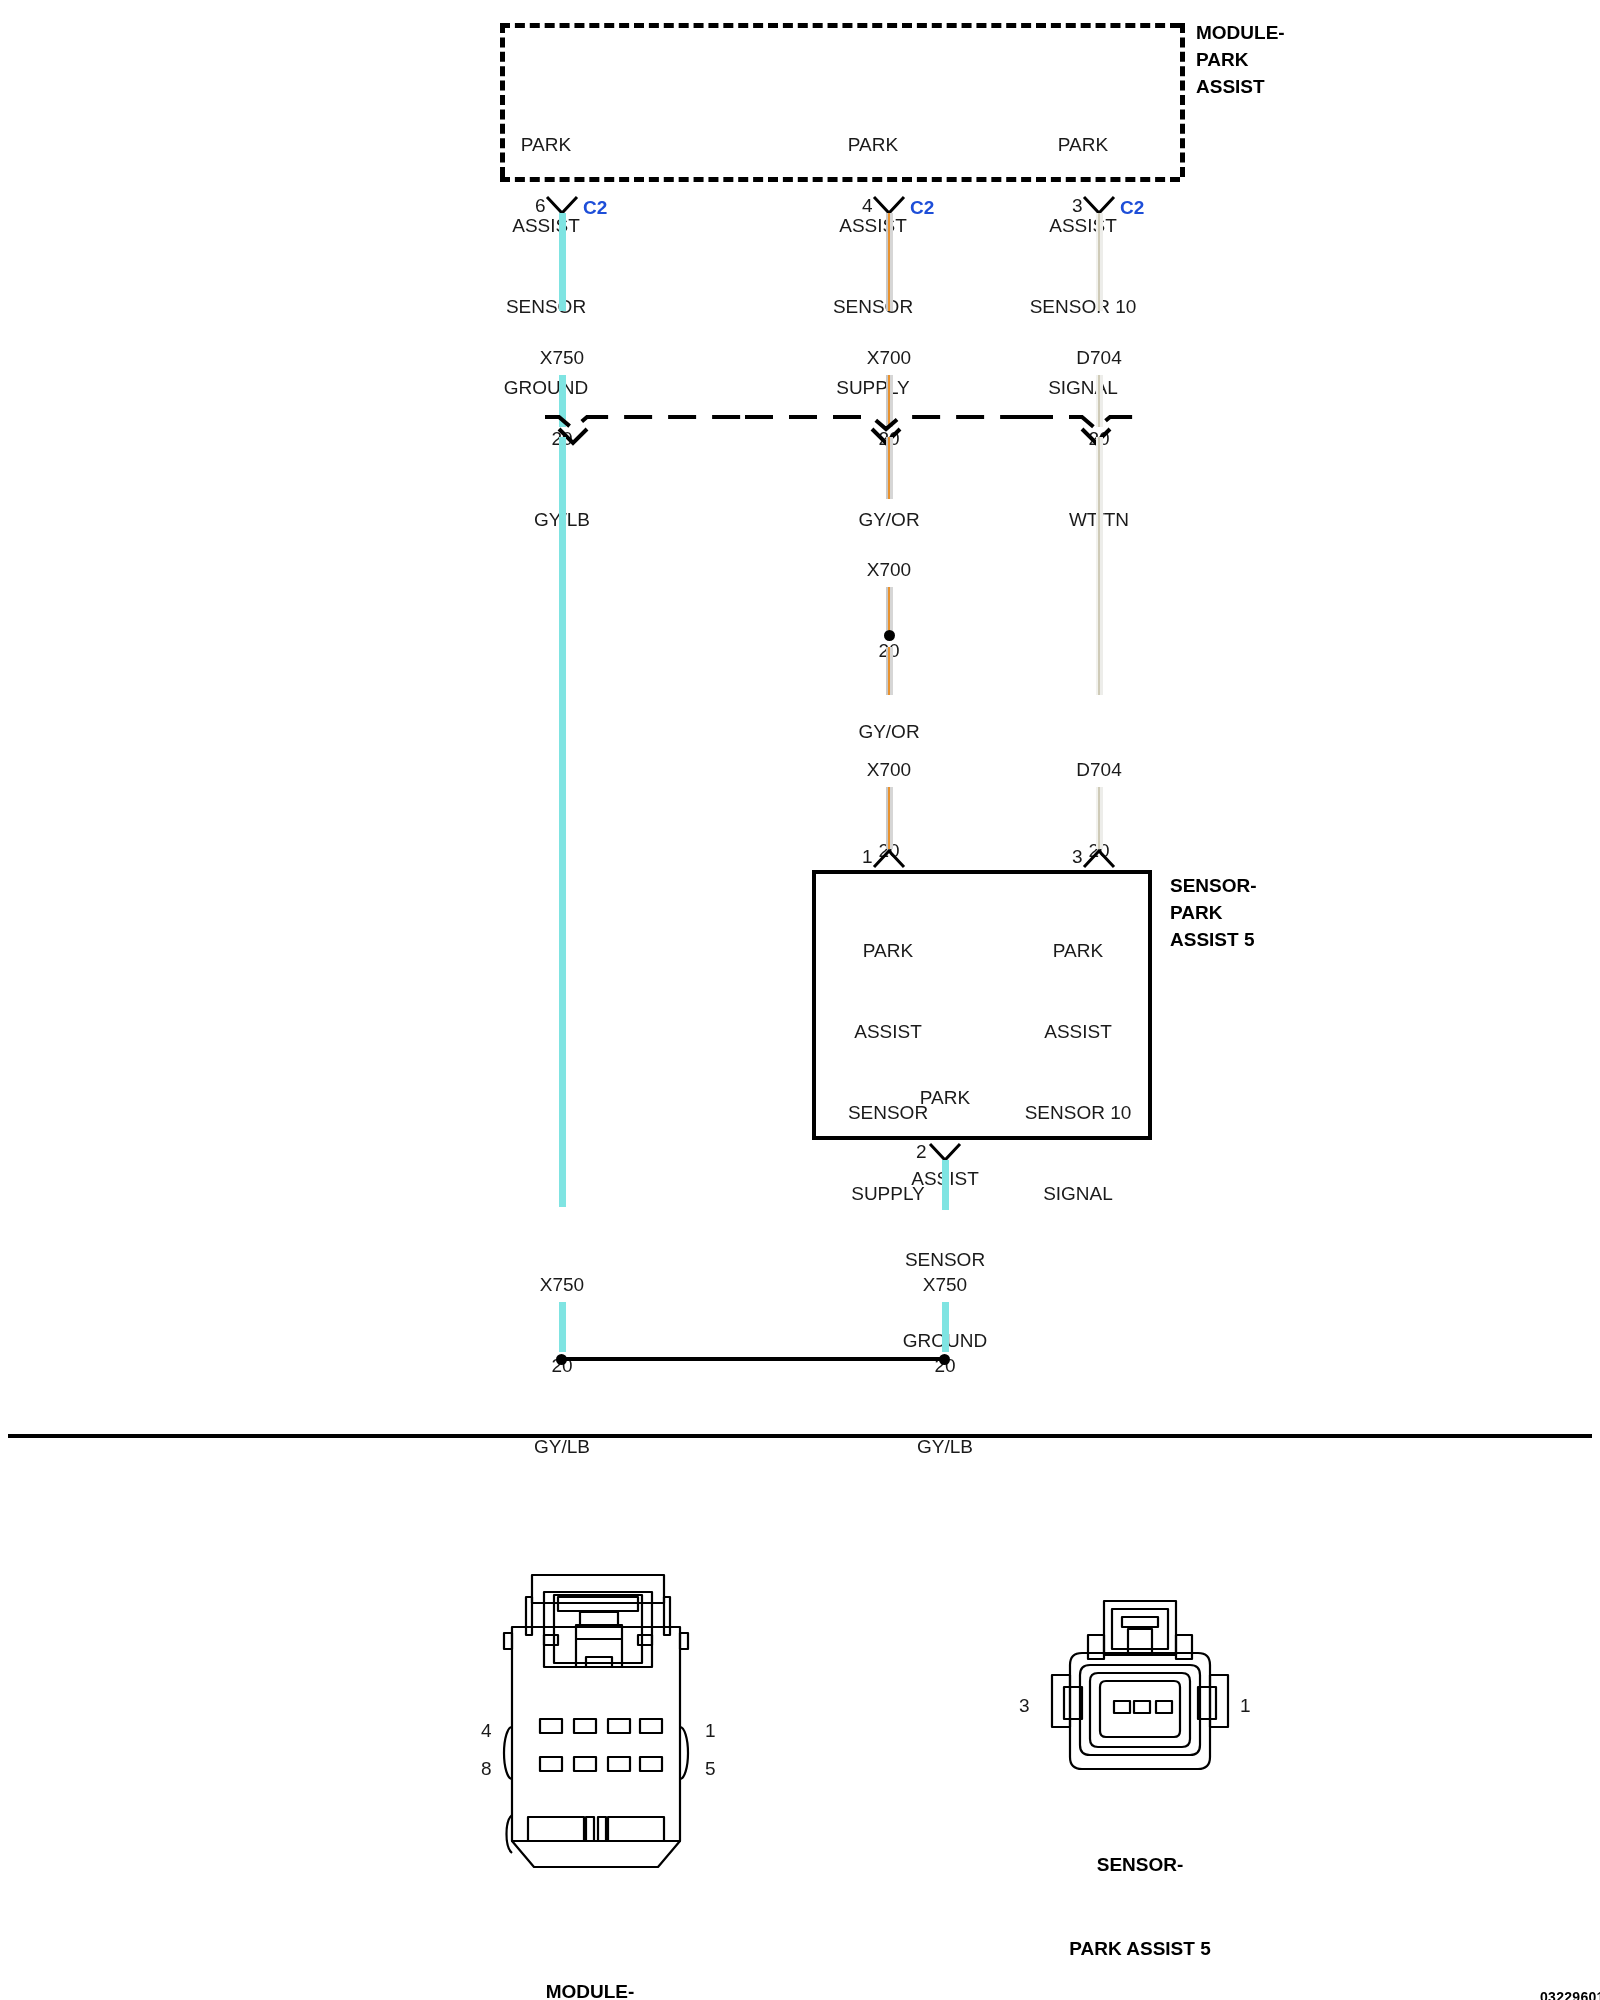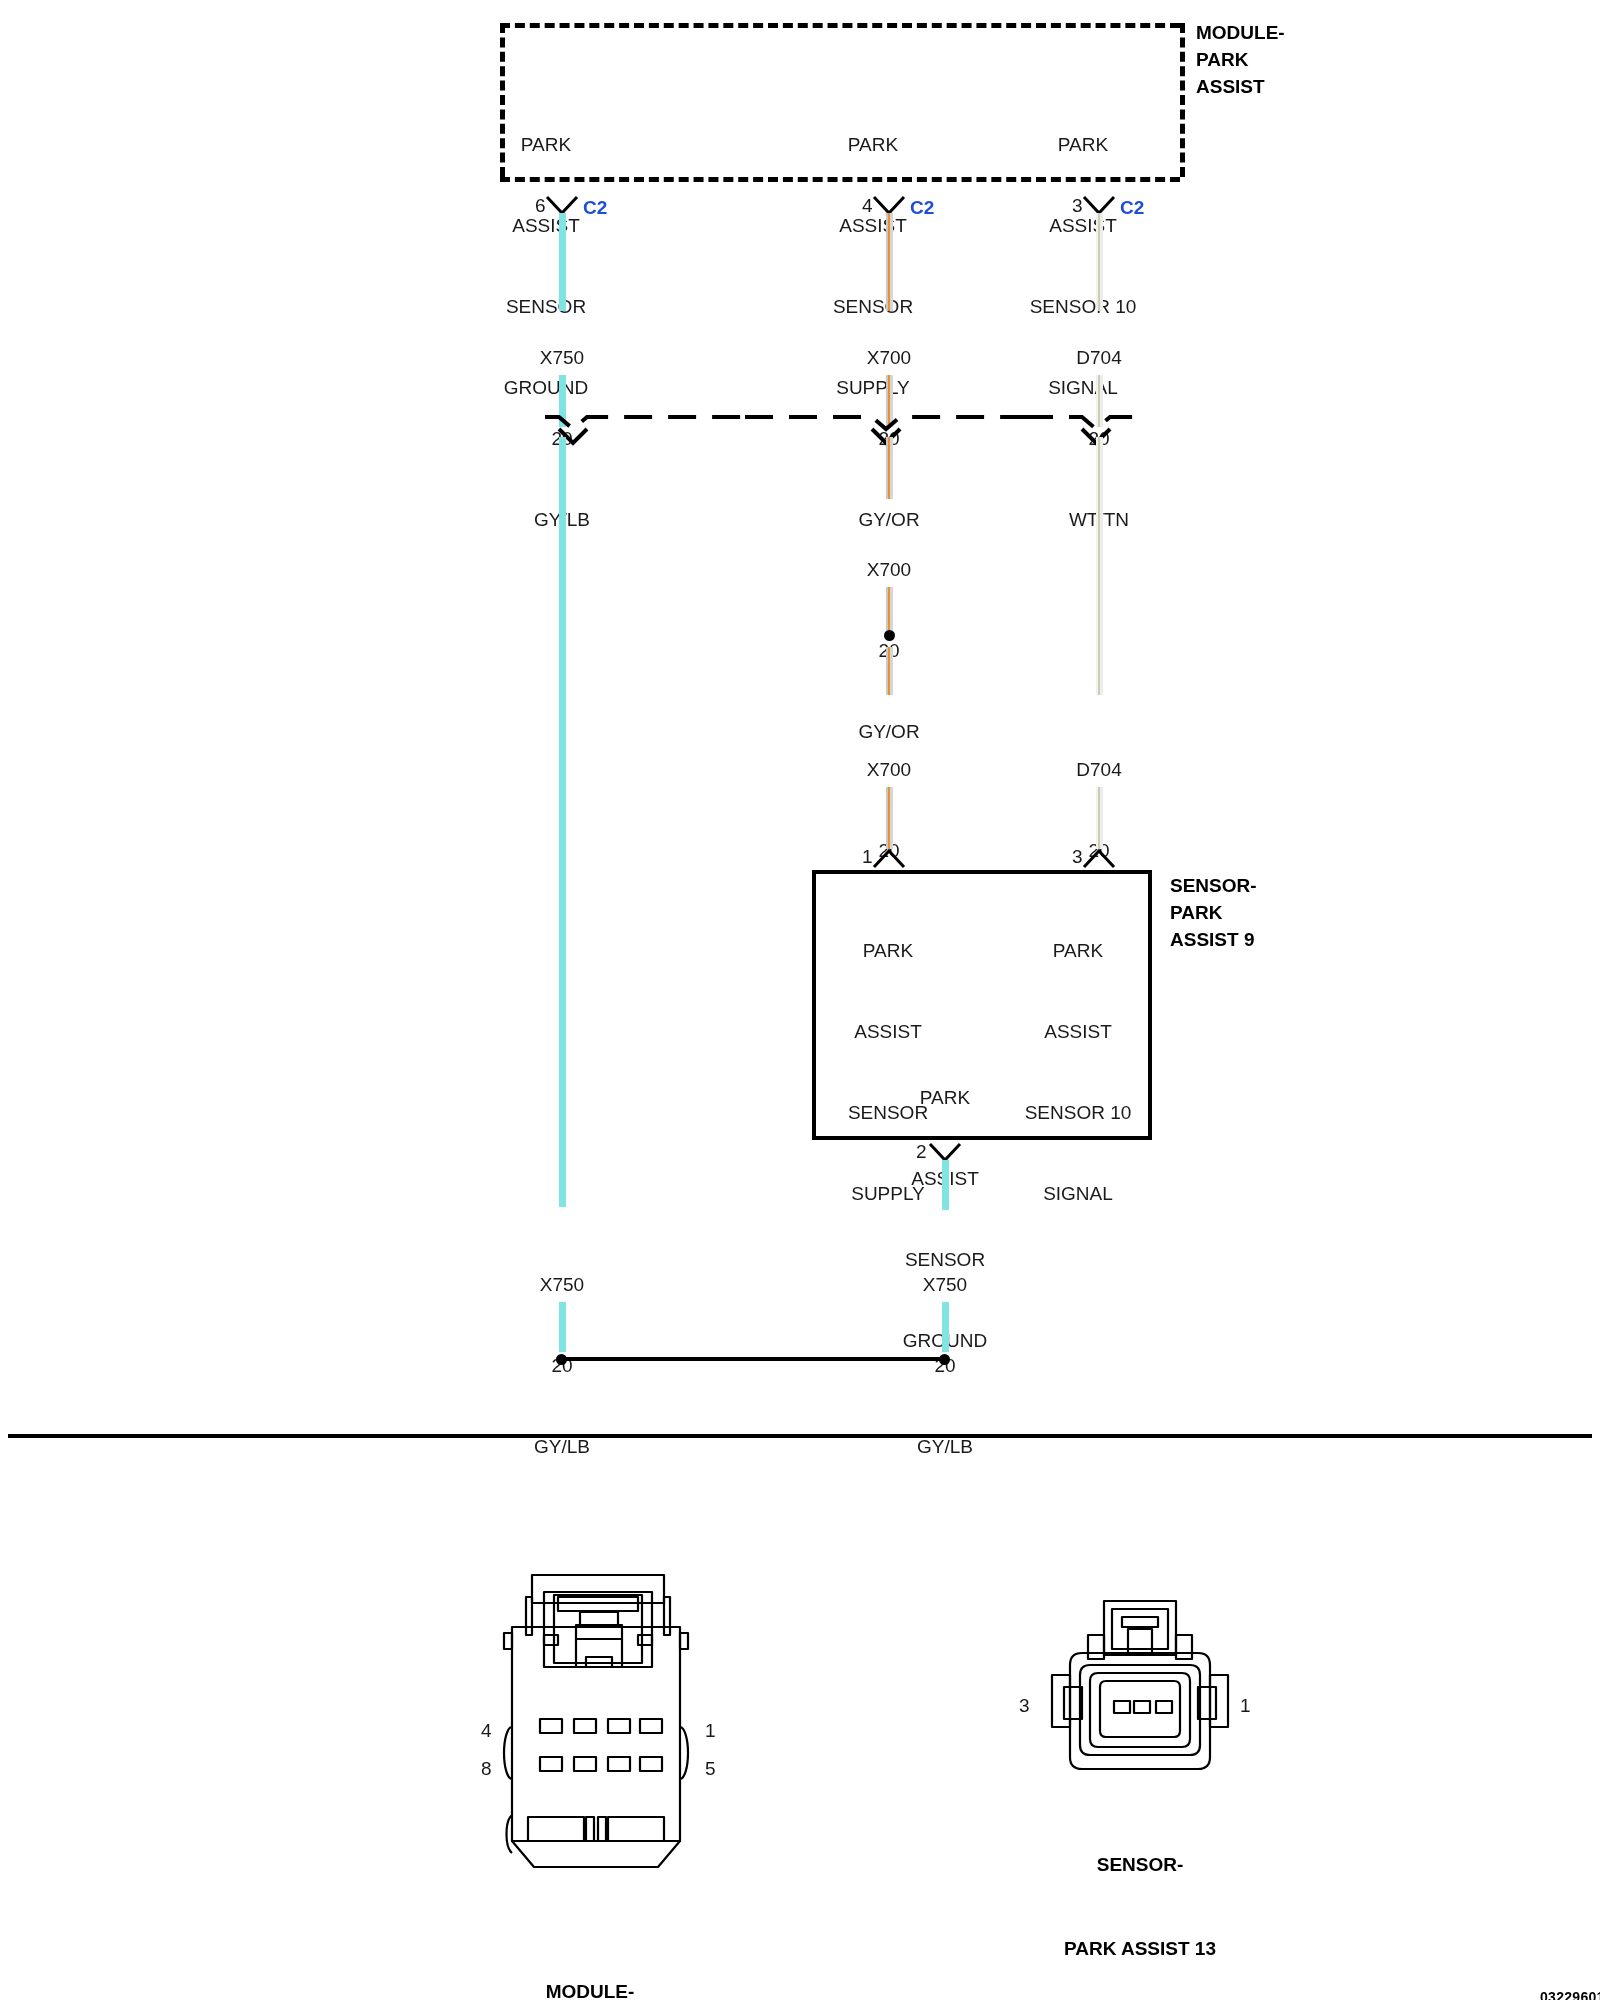--- a/index.html
+++ b/index.html
@@ -184,21 +184,21 @@
   <div class="abs lbl" style="left:870px;top:1013px;width:150px;">
     <div>PARK</div>
     <div>ASSIST</div>
     <div>SENSOR</div>
     <div>GROUND</div>
   </div>
 
   <div class="abs" style="left:1170px;top:855px;width:200px;">
     <div class="lbl-b">SENSOR-</div>
     <div class="lbl-b">PARK</div>
-    <div class="lbl-b">ASSIST 9</div>
+    <div class="lbl-b">ASSIST 5</div>
   </div>
 
   <div class="abs pin" style="left:916px;top:1124px;">2</div>
   <div class="abs" style="left:928px;top:1125px;">
     <svg width="34" height="22" viewBox="0 0 34 22">
         <path d="M2 2 L17 18 L32 2" fill="none" stroke="#000" stroke-width="3"></path>
       </svg>
   </div>
   <div class="wire w-gylb abs" style="left:942px;top:1143px;height:50px;"></div>
 
@@ -306,18 +306,18 @@
         <rect x="104" y="106" width="16" height="12"></rect>
         <rect x="126" y="106" width="16" height="12"></rect>
       </g>
     </svg>
   </div>
   <div class="abs pin" style="left:1019px;top:1678px;">3</div>
   <div class="abs pin" style="left:1240px;top:1678px;">1</div>
 
   <div class="abs conncap" style="left:1000px;top:1778px;width:280px;">
     <div>SENSOR-</div>
-    <div>PARK ASSIST 13</div>
+    <div>PARK ASSIST 5</div>
   </div>
 
   <div class="abs docid" style="left:1540px;top:1972px;">03229601</div>
 
 </div>
 
 </body></html>

